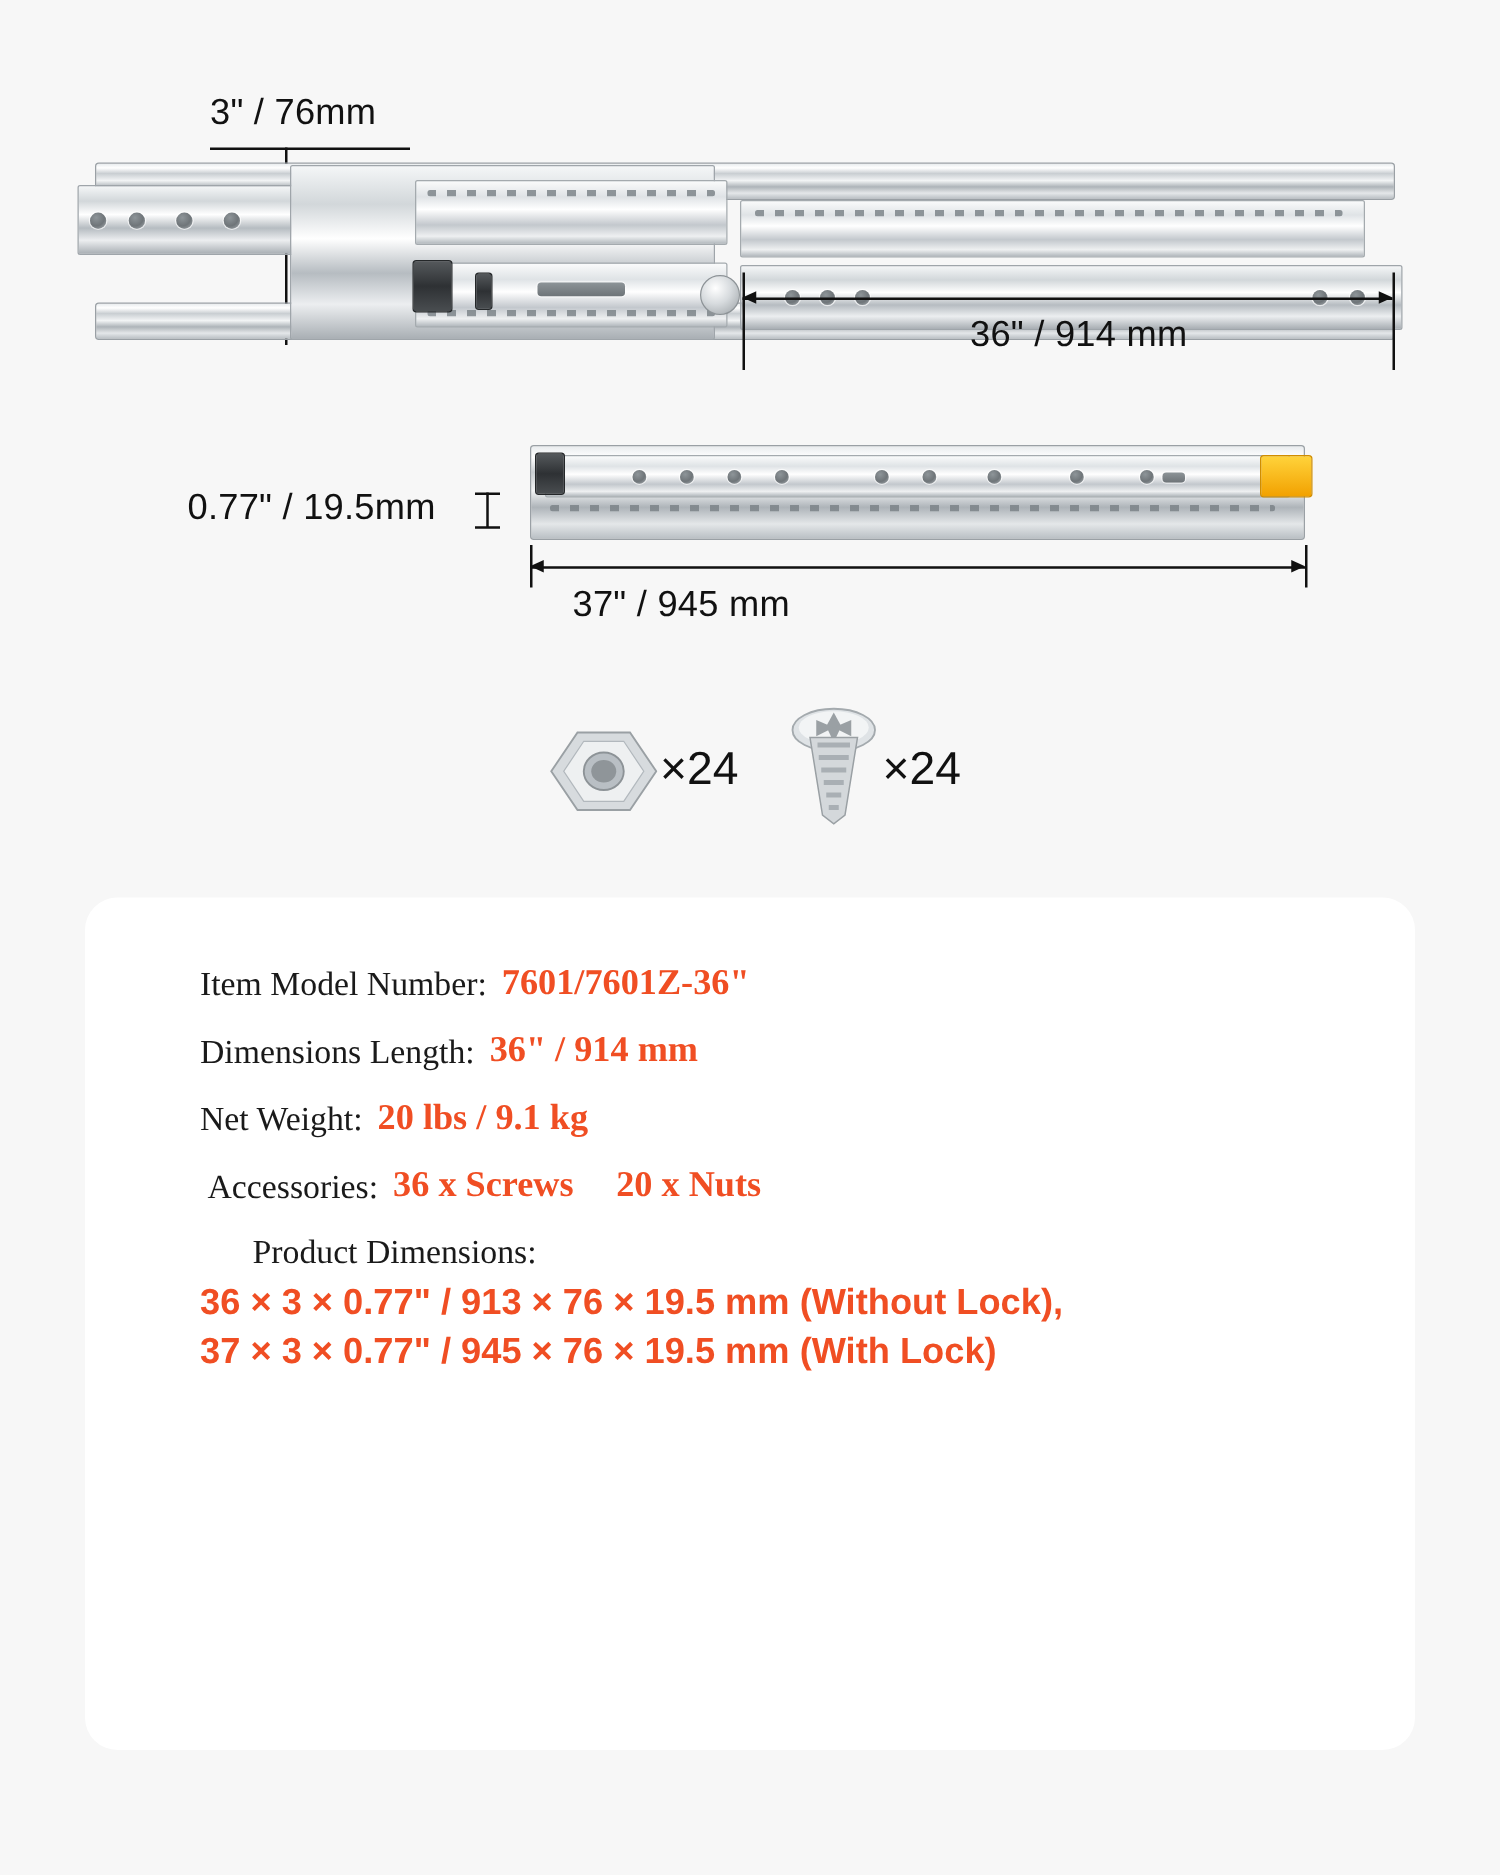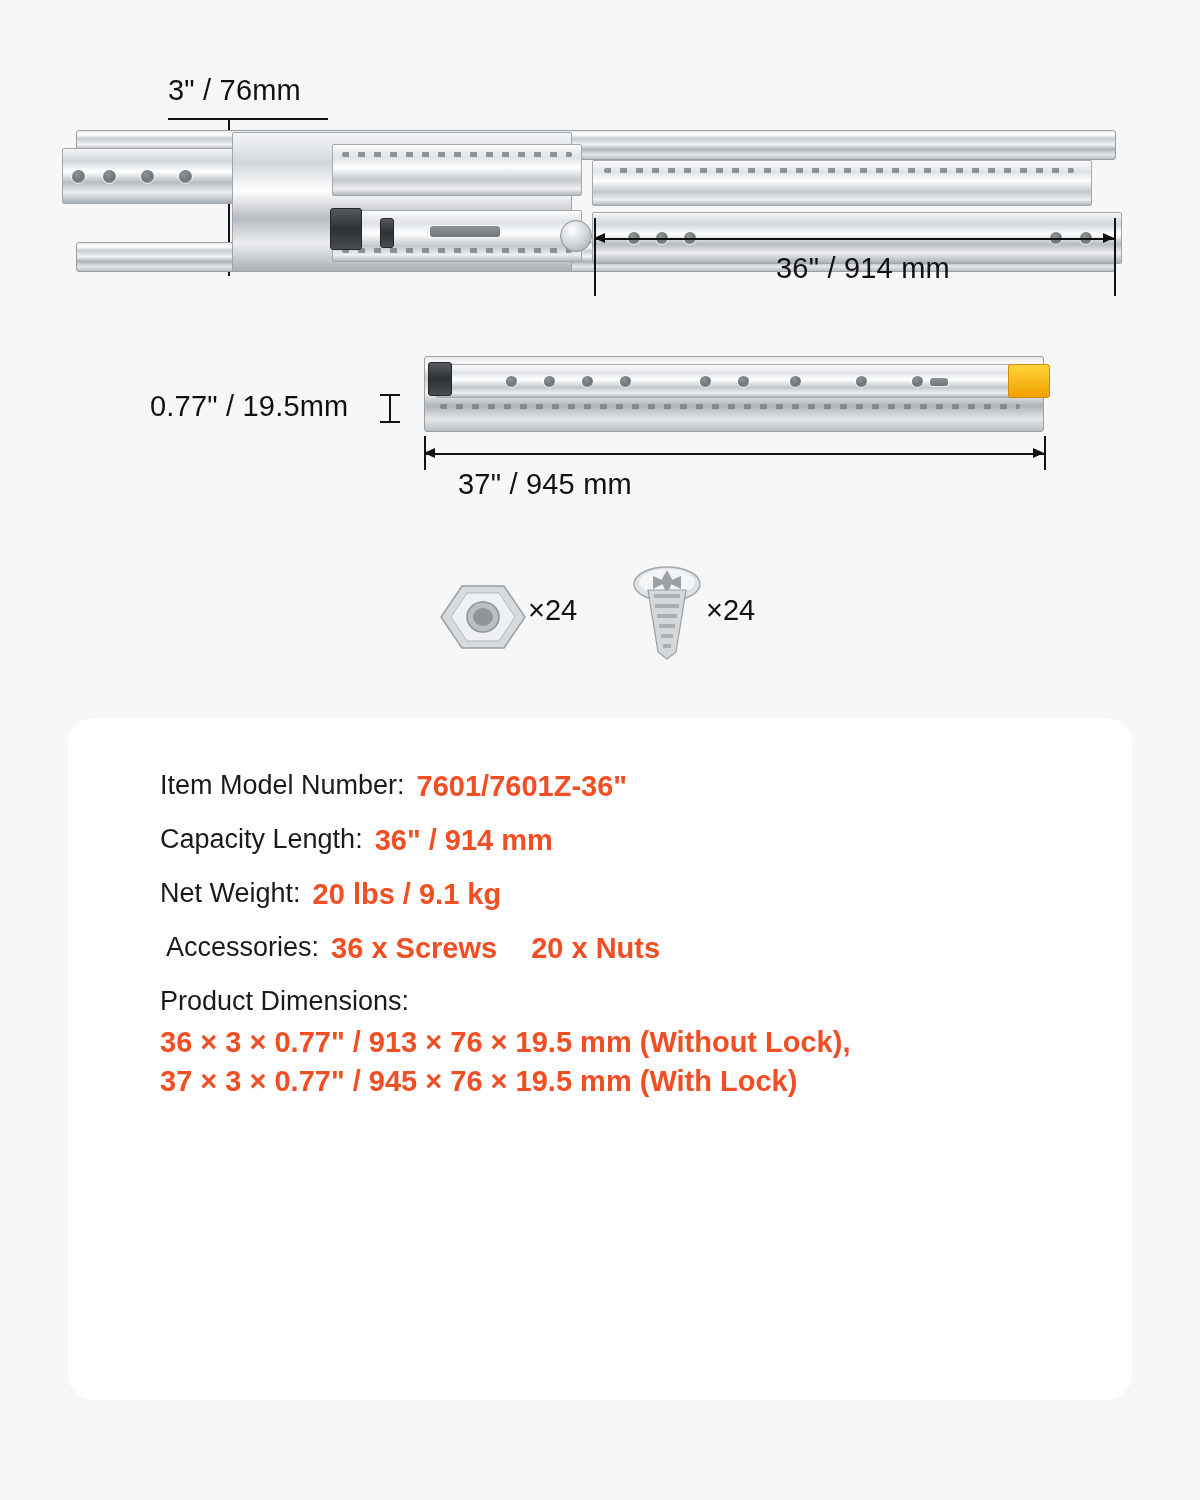--- a/index.html
+++ b/index.html
@@ -111,42 +111,43 @@
   .round-knob {
     position: absolute;
     border-radius: 50%;
     background: radial-gradient(circle at 38% 32%, #ffffff 0%, #d7dbde 45%, #9aa0a4 100%);
     border: 1px solid #8d9397;
   }
 
   
   #hardware { left: 0; top: 560px; width: 1200px; height: 110px; }
   .qty {
-    font-size: 29px;
+    font-size: 37px;
     color: #111;
   }
 
   
   #spec-card {
     position: absolute;
     left: 68px;
     top: 718px;
     width: 1064px;
     height: 682px;
     background: #ffffff;
     border-radius: 26px;
   }
   .spec-list {
     padding: 52px 0 0 92px;
   }
   .spec-row {
     display: flex;
-    align-items: flex-start;
+    align-items: flex-end;
     margin-bottom: 21px;
     white-space: nowrap;
+    font-family: Liberation Serif, serif;
   }
   .spec-label {
     font-size: 27px;
     color: #1a1a1a;
     font-weight: 400;
   }
   .spec-value {
     font-size: 28px;
     color: #f04e23;
     font-weight: bold;
@@ -281,37 +282,37 @@
 
     <div class="spec-row">
       <span class="spec-label">Item Model Number:</span>
       <span class="spec-value big">7601/7601Z-36"</span>
     </div>
 
 
 
 
     <div class="spec-row">
-      <span class="spec-label">Capacity Length:</span>
+      <span class="spec-label">Dimensions Length:</span>
       <span class="spec-value big">36" / 914 mm</span>
     </div>
 
     <div class="spec-row">
       <span class="spec-label">Net Weight:</span>
       <span class="spec-value big">20 lbs / 9.1 kg</span>
     </div>
 
     <div class="spec-row accessories">
       <span class="spec-label">Accessories:</span>
       <span class="spec-value big">36 x Screws</span>
       <span class="acc-gap"></span>
       <span class="spec-value big">20 x Nuts</span>
     </div>
 
-    <div class="spec-row" style="margin-bottom:4px;">
+    <div class="spec-row" style="margin-bottom:4px;margin-left:42px;">
       <span class="spec-label">Product Dimensions:</span>
     </div>
 
     <div class="dims-block">
       <div class="dims-line">36 × 3 × 0.77" / 913 × 76 × 19.5 mm (Without Lock),</div>
       <div class="dims-line">37 × 3 × 0.77" / 945 × 76 × 19.5 mm (With Lock)</div>
     </div>
 
   </div>
 </div>

